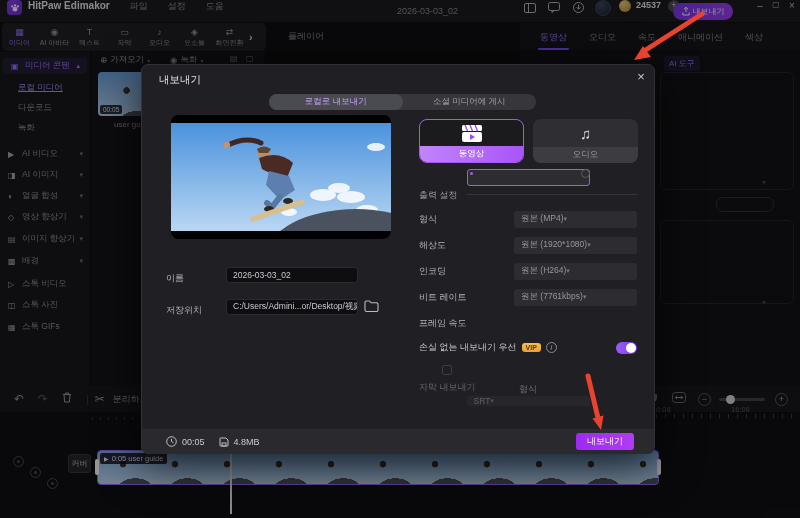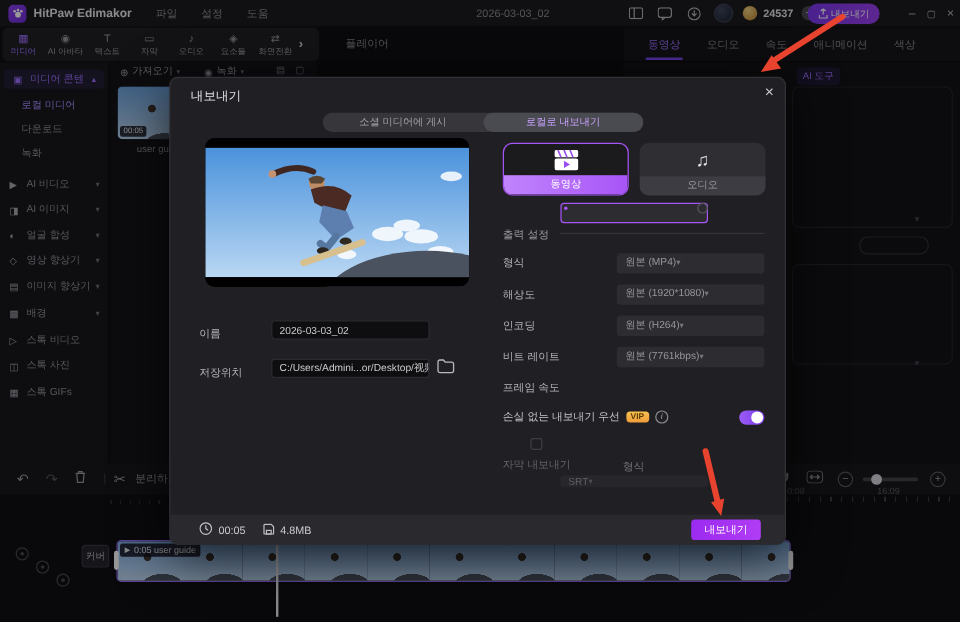--- a/index.html
+++ b/index.html
@@ -1,21 +1,21 @@
 <!DOCTYPE html>
 <html><head>
 <meta charset="utf-8">
 <style>
   * { box-sizing: border-box; margin: 0; padding: 0; }
   html,body { width:800px; height:518px; overflow:hidden; }
   body { background:#0b0b0d; font-family:"Liberation Sans","DejaVu Sans",sans-serif; color:#ddd; position:relative; }
   .abs { position:absolute; }
 
   
-  #topbar { left:0; top:0; width:800px; height:22px; background:#17171a; display:flex; align-items:center; }
+  #topbar { left:0; top:0; width:800px; height:22px; background:#17171a; display:flex; }
   #logo { width:15px; height:15px; margin-left:7px; border-radius:4px; background:linear-gradient(135deg,#8a3cf0,#6b2bd8); display:flex; align-items:center; justify-content:center; }
   #appname { font-size:10px; font-weight:bold; color:#e8e8ec; margin-left:6px; }
   .menu-item { font-size:9px; color:#8d8d92; margin-left:20px; }
   #doc-title { left:370px; top:6px; width:115px; text-align:center; font-size:9px; color:#8a8a90; }
   .tb-ico { width:15px; height:15px; margin-left:9px; display:flex; align-items:center; justify-content:center; }
   #avatar { width:16px; height:16px; border-radius:50%; background:radial-gradient(circle at 35% 30%,#3a4358,#161b26); border:1px solid #3a3f4e; margin-left:9px; }
   #coin { width:12px; height:12px; border-radius:50%; background:radial-gradient(circle at 35% 30%,#f2cf7a,#b9832a); margin-left:8px; }
   #credits { font-size:9px; color:#e6e6ea; margin-left:5px; font-weight:bold; }
   #plus-btn { width:12px; height:12px; border-radius:50%; background:#46464c; color:#dcdce0; font-size:9px; line-height:11px; text-align:center; margin-left:7px; }
   #export-top { left:673px; top:3px; width:60px; height:17px; border-radius:9px; background:linear-gradient(90deg,#7a35ee,#9b3df2); display:flex; align-items:center; justify-content:center; gap:3px; color:#fff; font-size:8px; }
@@ -40,21 +40,21 @@
 
   
   #sidebar { left:0; top:52px; width:90px; height:336px; background:#131317; }
   .sb-row { position:absolute; left:0; width:90px; height:16px; display:flex; align-items:center; font-size:8.5px; color:#8f8f94; }
   .sb-row .si { width:10px; margin-left:8px; font-size:8px; color:#a9a9af; }
   .sb-row .sl { margin-left:4px; white-space:nowrap; }
   .sb-row .sc { position:absolute; right:7px; font-size:7px; color:#6a6a70; }
   .sb-header { background:#201b30; border-radius:4px; left:3px !important; width:84px !important; }
   .sb-header .sl, .sb-header .si, .sb-header .sc { color:#9d6fff; }
   .sb-child { padding-left:14px; }
-  .sb-active .sl { color:#a98bff; }
+  .sb-active .sl { color:#a98bff;text-decoration:underline; }
   #media-panel { left:92px; top:52px; width:172px; height:336px; background:#101014; }
   #player-bg { left:266px; top:52px; width:252px; height:336px; background:#0a0a0c; }
   #insp-bg { left:520px; top:52px; width:280px; height:336px; background:#0e0e11; }
   .mp-btn { font-size:8.5px; color:#98989d; display:flex; align-items:center; gap:3px; }
   #thumb { left:98px; top:72px; width:52px; height:44px; border-radius:4px; overflow:hidden;
     background: radial-gradient(ellipse 26px 14px at 75% 108%, #49525e 0 60%, transparent 61%),
                 radial-gradient(circle 5px at 55% 42%, #3c3028 0 60%, transparent 70%),
                 linear-gradient(180deg,#6aa2dd,#bcd7f2); }
   #thumb-dur { position:absolute; left:2px; bottom:2px; background:rgba(18,18,24,.85); color:#e8e8ec; font-size:6.5px; padding:1px 3px; border-radius:2px; }
   #thumb-name { left:98px; top:120px; font-size:8px; color:#8f8f94;margin-left:16px; }
@@ -372,22 +372,22 @@
 <div class="abs handle" style="left:657px;top:459px"></div>
 <div id="playhead" class="abs"></div>
 
 <div id="overlay" class="abs"></div>
 
 <div id="dialog" class="abs">
   <span id="dlg-title" class="abs">내보내기</span>
   <span id="dlg-close" class="abs">×</span>
 
   <div id="dlg-tabs" class="abs">
+    <div class="dtab active">로컬로 내보내기</div>
     <div class="dtab">소셜 미디어에 게시</div>
-    <div class="dtab active">로컬로 내보내기</div>
   </div>
 
   <div id="preview" class="abs">
     <svg width="220" height="124" viewBox="0 0 220 124">
       <defs>
         <linearGradient id="sky" x1="0" y1="0" x2="0" y2="1">
           <stop offset="0" stop-color="#4b92dc"></stop>
             <stop offset="1" stop-color="#b9d7f3"></stop>
         </linearGradient>
       </defs>

